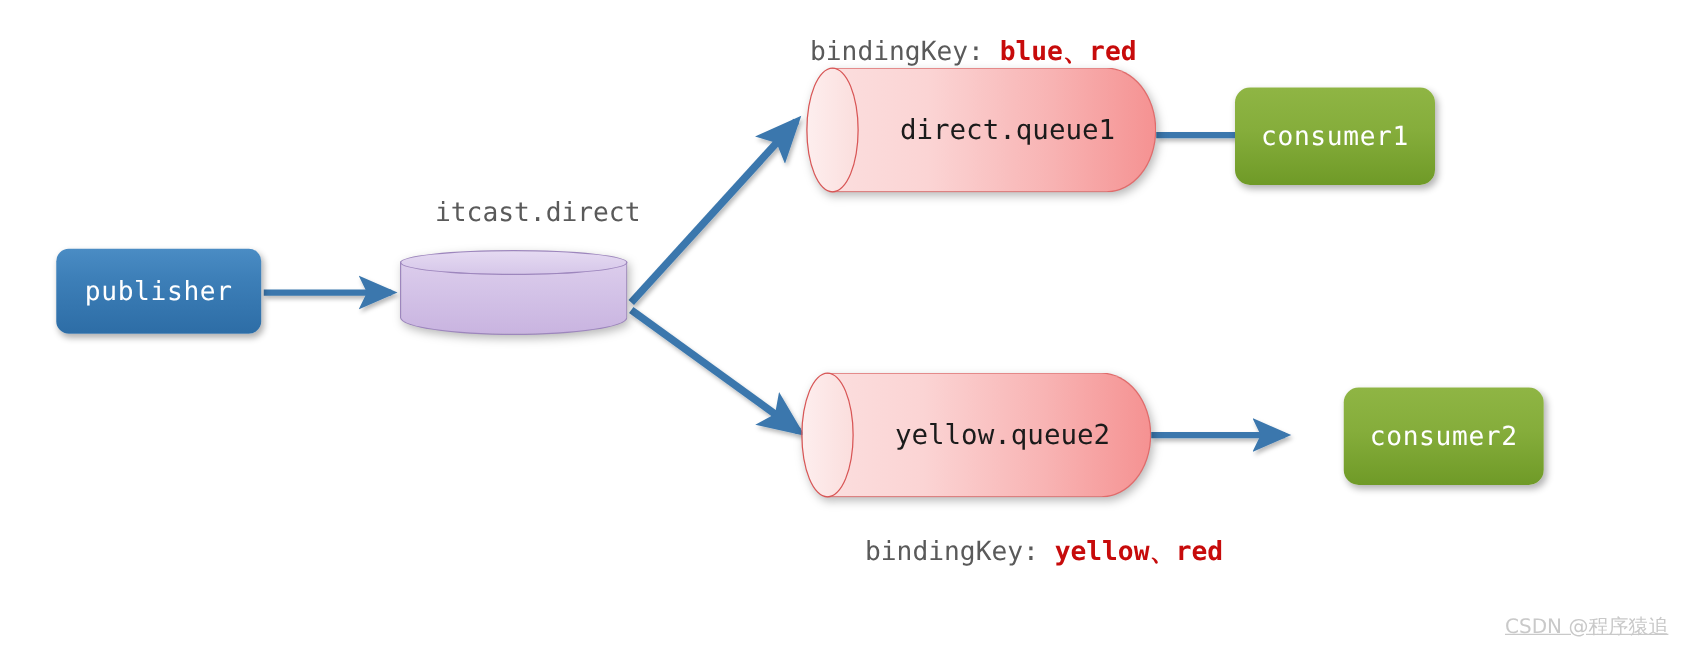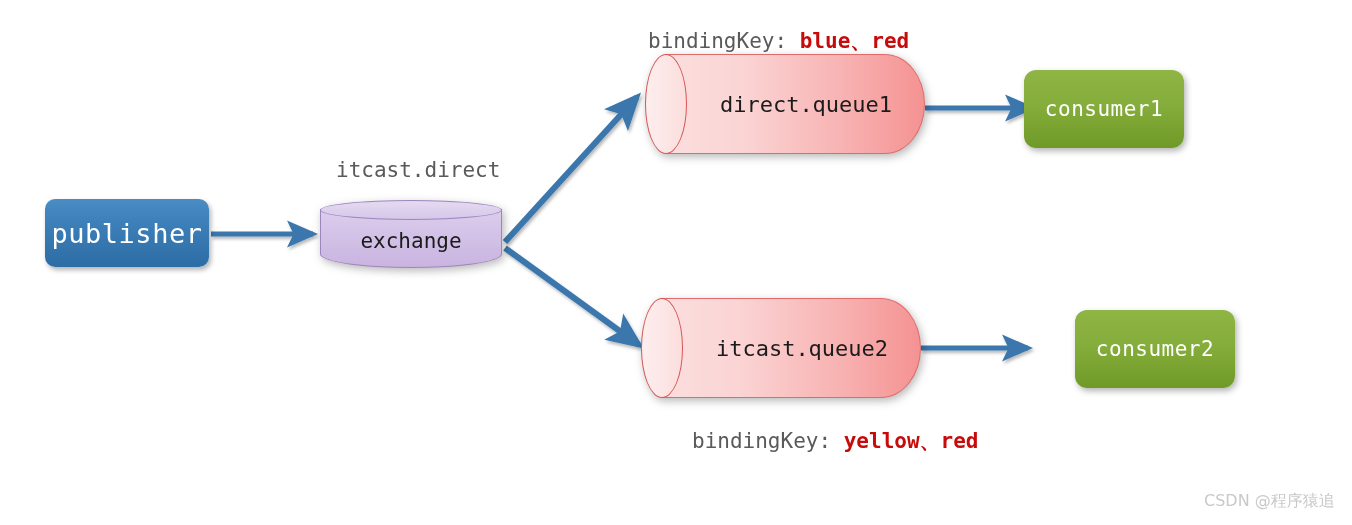--- a/index.html
+++ b/index.html
@@ -31,32 +31,32 @@
   
   .pub-box {
     left: 45px; top: 199px;
     width: 164px; height: 68px;
     border-radius: 10px;
     background: linear-gradient(to bottom, #4a8cc4 0%, #3d7fb8 35%, #2d6da6 100%);
     box-shadow: 2px 3px 5px rgba(0,0,0,0.30);
   }
   .pub-label {
     color: #ffffff;
-    font-size: 27px;
+    font-size: 21px;
     letter-spacing: 0.5px;
   }
 
   
   .cons-box {
     width: 160px; height: 78px;
     border-radius: 12px;
     background: linear-gradient(to bottom, #8fb544 0%, #85ad3b 45%, #6f9a27 100%);
     box-shadow: 2px 3px 6px rgba(0,0,0,0.30);
   }
-  .cons1 { left: 1024px; top: 70px; }
+  .cons1 { left: 988px; top: 70px; }
   .cons2 { left: 1035px; top: 310px; margin-left: 40px; }
   .cons-label {
     color: #ffffff;
     font-size: 21px;
     letter-spacing: 0.5px;
   }
 
   
   .exch-wrap {
     position: absolute;
@@ -128,33 +128,34 @@
     font-size: 22px;
   }
 
   
   .plain-label {
     position: absolute;
     color: #5a5a5a;
     font-size: 21px;
     white-space: nowrap;
   }
-  .exch-name { left: 336px; top: 158px; }
+  .exch-name { left: 348px; top: 158px; }
   .bk1 { left: 648px; top: 27px; }
   .bk2 { left: 667px; top: 427px; margin-left: 25px; }
   .bk-key { color: #5a5a5a; }
   .bk-val { color: #c70b0b; font-weight: bold; }
 
   .watermark {
     position: absolute;
     left: 1204px; top: 491px;
     color: #c9c9c9;
     font-size: 16px;
     font-family: "DejaVu Sans", "Liberation Sans", sans-serif;
     white-space: nowrap;
+    text-decoration: underline;
   }
 </style>
 </head>
 <body>
 
 <svg id="canvas" viewBox="0 0 1352 525" xmlns="http://www.w3.org/2000/svg">
   <defs>
     <marker id="ah" markerWidth="7" markerHeight="7" refX="5.2" refY="3.1" orient="auto" markerUnits="strokeWidth">
       <path d="M0,0.4 L6.2,3.1 L0,5.8 L1.3,3.1 Z" fill="#3b77ad"></path>
     </marker>
@@ -179,37 +180,36 @@
 
 <div class="node pub-box">
   <span class="pub-label">publisher</span>
 </div>
 
 <div class="plain-label exch-name">itcast.direct</div>
 
 <div class="exch-wrap">
   <div class="exch-body"></div>
   <div class="exch-top"></div>
-  <div class="exch-label">exchange</div>
 </div>
 
 <div class="plain-label bk1">
   <span class="bk-key">bindingKey: </span><span class="bk-val">blue、red</span>
 </div>
 
 <div class="q-wrap q1">
   <div class="q-body"></div>
   <div class="q-cap"></div>
   <div class="q-label">direct.queue1</div>
 </div>
 
 <div class="q-wrap q2">
   <div class="q-body"></div>
   <div class="q-cap"></div>
-  <div class="q-label">itcast.queue2</div>
+  <div class="q-label">yellow.queue2</div>
 </div>
 
 <div class="plain-label bk2">
   <span class="bk-key">bindingKey: </span><span class="bk-val">yellow、red</span>
 </div>
 
 <div class="node cons-box cons1">
   <span class="cons-label">consumer1</span>
 </div>
 

